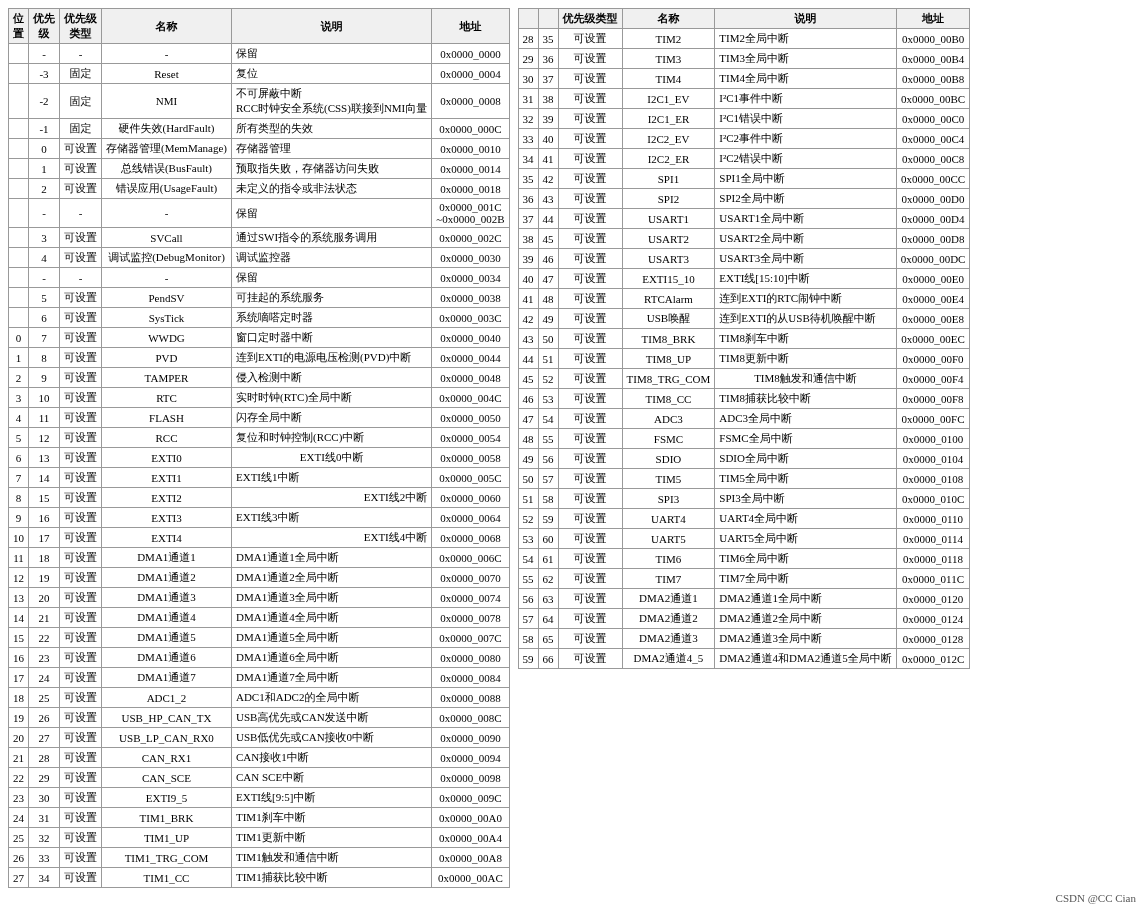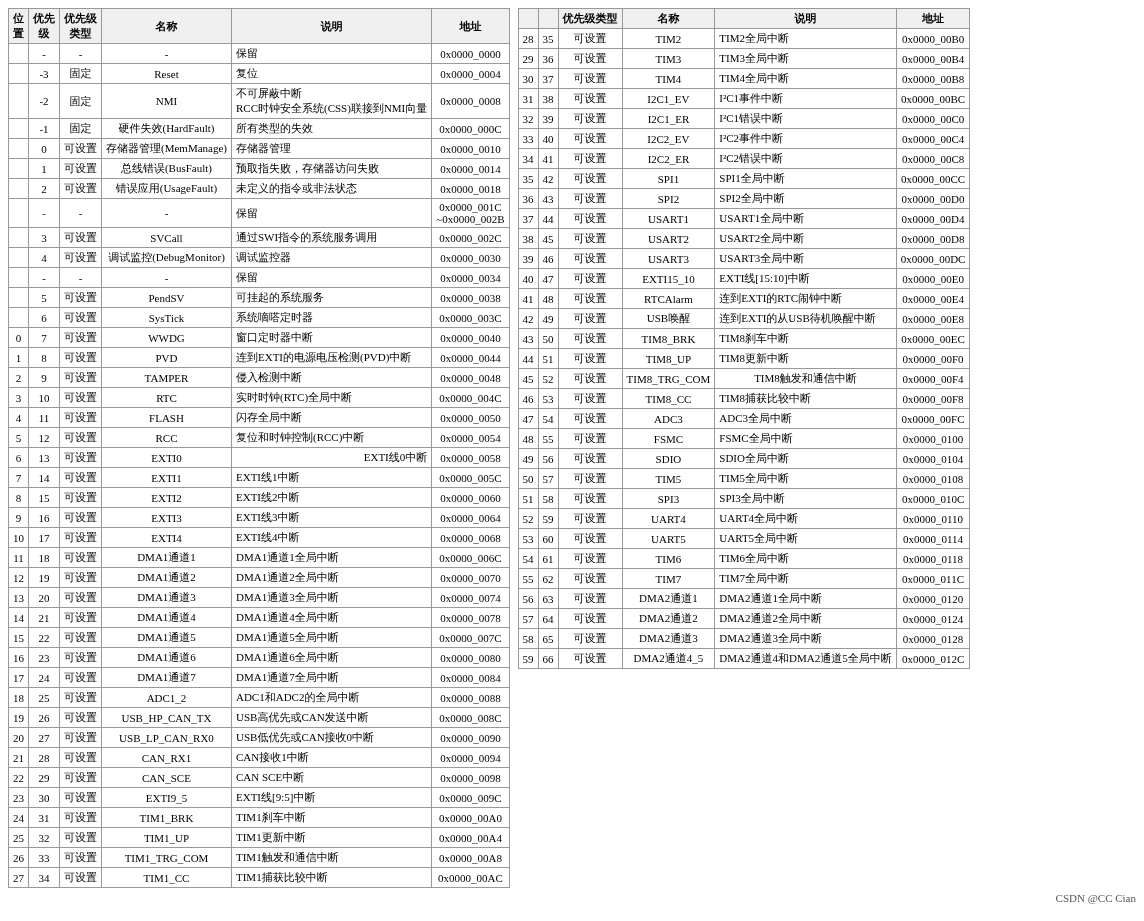--- a/index.html
+++ b/index.html
@@ -224,53 +224,53 @@
               <td>可设置</td>
               <td>RCC</td>
               <td class="merged-desc" style="white-space: pre-line; text-align: left;">复位和时钟控制(RCC)中断</td>
               <td style="white-space: pre-line;">0x0000_0054</td>
             </tr>
             <tr>
               <td>6</td>
               <td>13</td>
               <td>可设置</td>
               <td>EXTI0</td>
-              <td class="merged-desc" style="white-space: pre-line; text-align: right;">EXTI线0中断</td>
+              <td class="merged-desc" style="white-space: pre-line; text-align: center;">EXTI线0中断</td>
               <td style="white-space: pre-line;">0x0000_0058</td>
             </tr>
             <tr>
               <td>7</td>
               <td>14</td>
               <td>可设置</td>
               <td>EXTI1</td>
               <td class="merged-desc" style="white-space: pre-line; text-align: left;">EXTI线1中断</td>
               <td style="white-space: pre-line;">0x0000_005C</td>
             </tr>
             <tr>
               <td>8</td>
               <td>15</td>
               <td>可设置</td>
               <td>EXTI2</td>
-              <td class="merged-desc" style="white-space: pre-line; text-align: left; margin-left: 20px;">EXTI线2中断</td>
+              <td class="merged-desc" style="white-space: pre-line; text-align: right; margin-left: 20px;">EXTI线2中断</td>
               <td style="white-space: pre-line;">0x0000_0060</td>
             </tr>
             <tr>
               <td>9</td>
               <td>16</td>
               <td>可设置</td>
               <td>EXTI3</td>
               <td class="merged-desc" style="white-space: pre-line; text-align: left;">EXTI线3中断</td>
               <td style="white-space: pre-line;">0x0000_0064</td>
             </tr>
             <tr>
               <td>10</td>
               <td>17</td>
               <td>可设置</td>
               <td>EXTI4</td>
-              <td class="merged-desc" style="white-space: pre-line; text-align: left;">EXTI线4中断</td>
+              <td class="merged-desc" style="white-space: pre-line; text-align: right;">EXTI线4中断</td>
               <td style="white-space: pre-line;">0x0000_0068</td>
             </tr>
             <tr>
               <td>11</td>
               <td>18</td>
               <td>可设置</td>
               <td>DMA1通道1</td>
               <td class="merged-desc" style="white-space: pre-line; text-align: left;">DMA1通道1全局中断</td>
               <td style="white-space: pre-line;">0x0000_006C</td>
             </tr>

